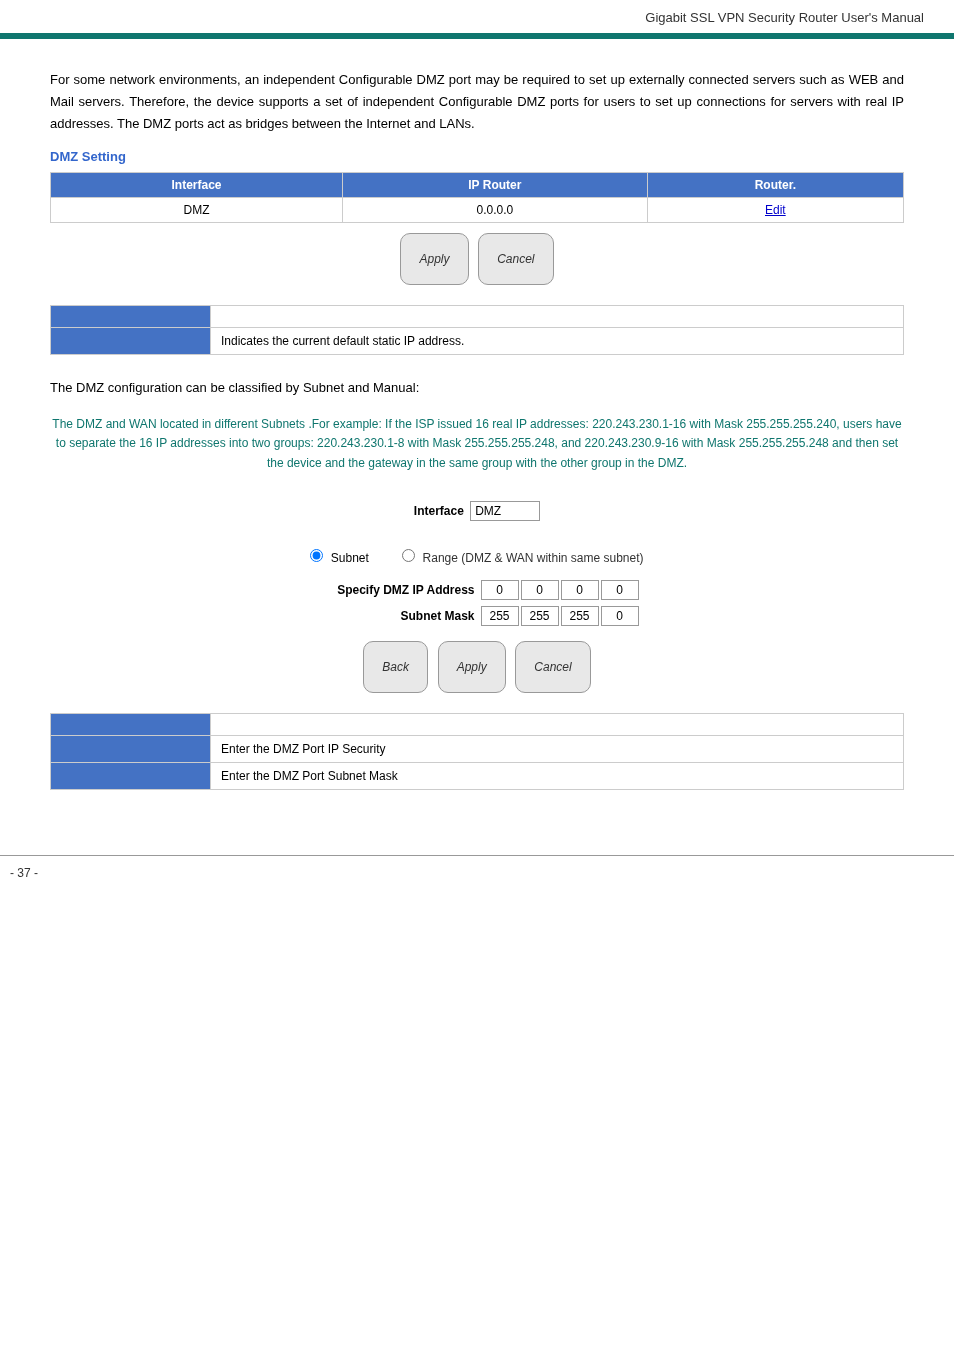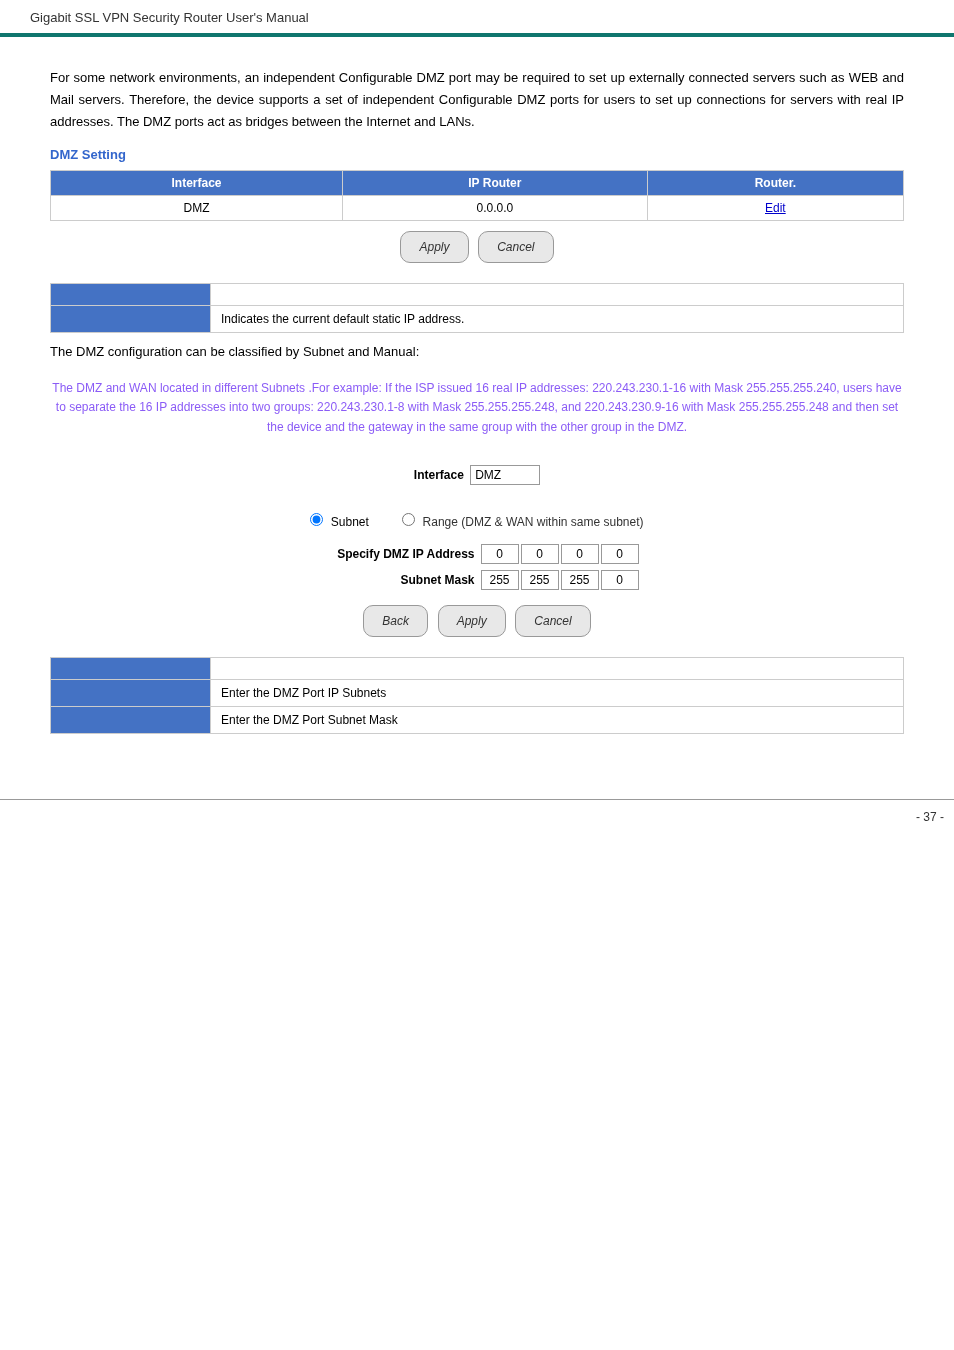--- a/index.html
+++ b/index.html
@@ -7,22 +7,23 @@
       font-family: Arial, sans-serif;
       font-size: 13px;
       background: #fff;
       color: #000;
       width: 954px;
       min-height: 1350px;
       padding: 0;
     }
 
     .header-bar {
-      border-bottom: 4px solid #0f766e;
+      border-bottom: 6px solid #0f766e;
       padding: 10px 30px 8px 30px;
+      text-align: right;
       font-size: 13px;
       color: #333;
     }
 
     .content {
       padding: 30px 50px 30px 50px;
     }
 
     .intro-text {
       font-size: 13px;
@@ -68,36 +69,36 @@
       cursor: pointer;
     }
 
     .button-row {
       text-align: center;
       margin: 10px 0 20px 0;
     }
 
     .btn {
       display: inline-block;
-      padding: 8px 18px;
+      padding: 18px 18px;
       border: 1px solid #999;
       background: #e8e8e8;
       border-radius: 10px;
       font-size: 12px;
       cursor: pointer;
       margin: 0 3px;
       font-style: italic;
       color: #333;
     }
 
     
     .desc-table {
       width: 100%;
       border-collapse: collapse;
-      margin-bottom: 11px;
+      margin-bottom: 25px;
     }
 
     .desc-table tr td {
       border: 1px solid #ccc;
       padding: 6px 10px;
       font-size: 12px;
       vertical-align: top;
     }
 
     .desc-table .header-cell {
@@ -116,21 +117,21 @@
     .config-text {
       font-size: 13px;
       margin-bottom: 20px;
     }
 
     .subnet-text {
       text-align: center;
       font-size: 12px;
       line-height: 1.6;
       margin: 10px 0 20px 0;
-      color: #8b5cf6;
+      color: #0f766e;
     }
 
     
     .interface-row {
       text-align: center;
       margin: 28px 0;
       font-size: 12px;
       font-weight: bold;
     }
 
@@ -206,21 +207,21 @@
       background: #4472c4;
       width: 160px;
     }
 
     .bottom-desc-table .empty-row td {
       height: 22px;
     }
 
     .footer-bar {
       border-top: 1px solid #999;
-      text-align: right;
+      text-align: left;
       padding: 10px;
       font-size: 12px;
       margin-top: 20px;
       color: #333;
     }
 
     .range-label {
       font-size: 12px;
       color: #333;
     }
@@ -319,21 +320,21 @@
   </div>
 
   <table class="bottom-desc-table">
     <tbody>
       <tr class="empty-row">
         <td class="header-cell"></td>
         <td></td>
       </tr>
       <tr>
         <td class="header-cell"></td>
-        <td>Enter the DMZ Port IP Subnets</td>
+        <td>Enter the DMZ Port IP Security</td>
       </tr>
       <tr>
         <td class="header-cell"></td>
         <td>Enter the DMZ Port Subnet Mask</td>
       </tr>
     </tbody>
   </table>
 
 </div>
 

